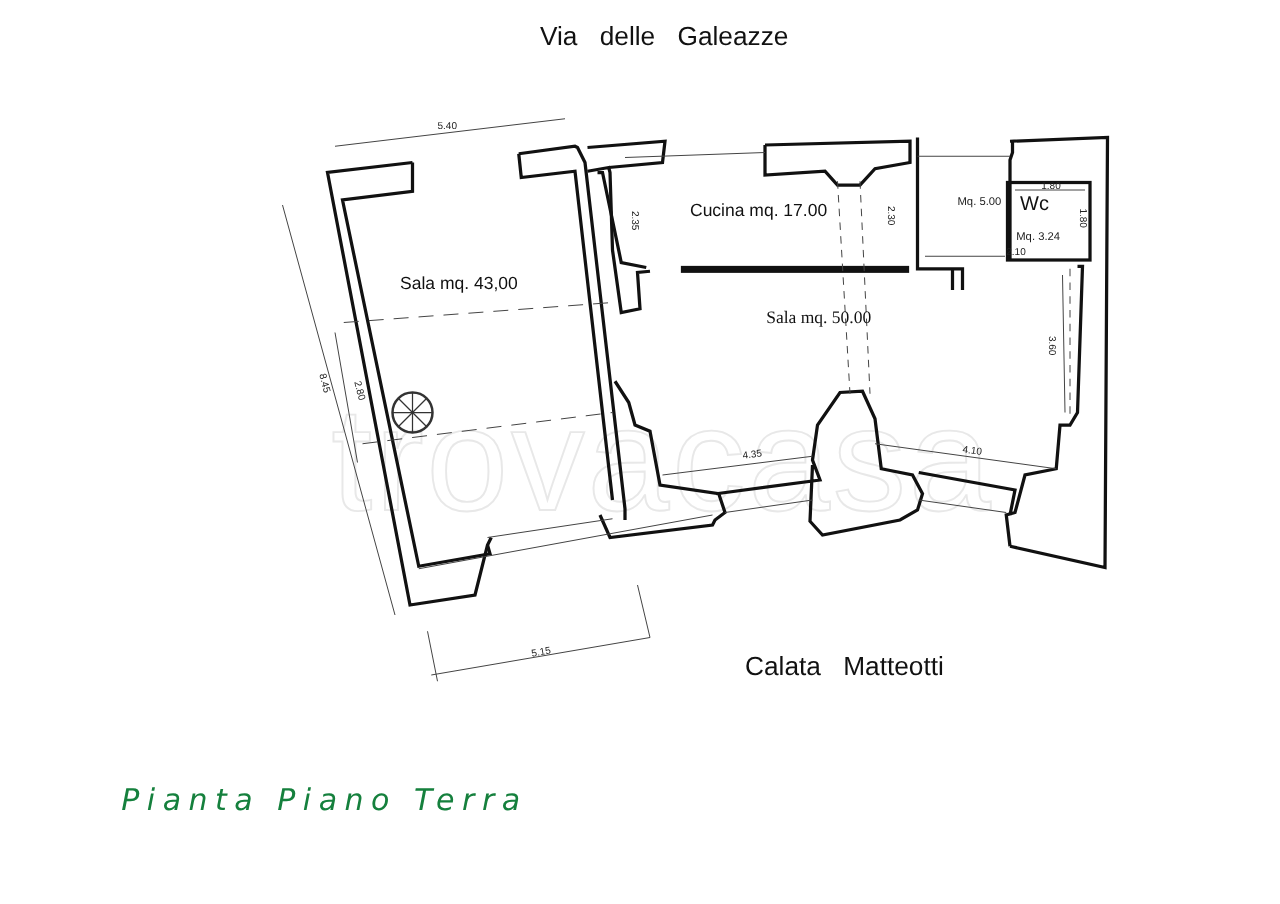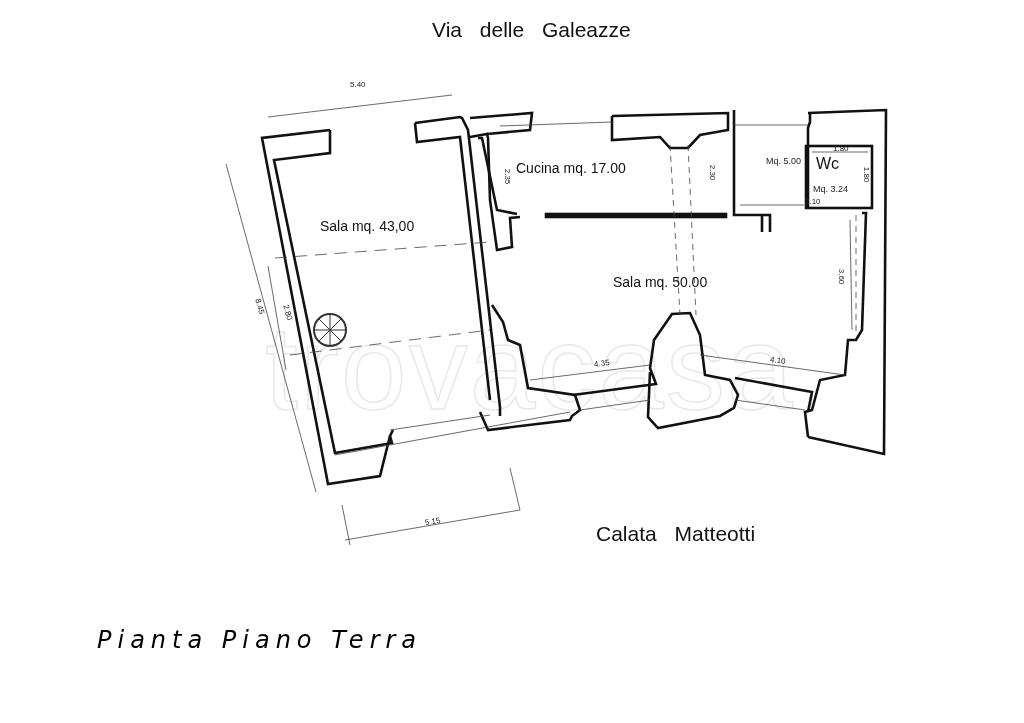--- a/index.html
+++ b/index.html
@@ -3,21 +3,21 @@
 <meta charset="utf-8">
 <style>
   html, body { margin:0; padding:0; background:#ffffff; }
   body { width:1024px; height:723px; position:relative; overflow:hidden; font-family:"Liberation Sans", sans-serif; }
   svg.plan { position:absolute; left:0; top:0; }
   .lbl { position:absolute; color:#111; white-space:nowrap; font-family:"Liberation Sans", sans-serif; }
   .street { font-size:21px; word-spacing:12px; }
   .room { font-size:14px; }
   .small { font-size:9px; color:#222; }
   .wc { font-size:16px;text-align:center; }
-  .title { font-size:24px; font-style:italic; letter-spacing:6px; font-family:"DejaVu Sans", sans-serif; color:#000000; }
+  .title { font-size:24px; font-style:italic; letter-spacing:6px; font-family:"DejaVu Sans", sans-serif; color:#15803d; }
   .dim { font-size:8px; color:#222; }
   .wm { position:absolute; left:265px; top:300px; font-size:118px; color:transparent; -webkit-text-stroke:1.5px #e8e8e8; letter-spacing:2px; font-family:"Liberation Sans", sans-serif; }
 </style>
 </head>
 <body>
 
 <div class="wm">trovacasa</div>
 
 <svg class="plan" width="1024" height="723" viewBox="0 0 1024 723">
   <g fill="none" stroke="#111" stroke-width="2.6" stroke-linejoin="miter">
@@ -76,27 +76,27 @@
     <line x1="330" y1="314" x2="330" y2="346"></line>
     <line x1="319" y1="319" x2="341" y2="341"></line>
     <line x1="341" y1="319" x2="319" y2="341"></line>
   </g>
 </svg>
 
 <div class="lbl street" style="left:432px;top:18px;">Via delle Galeazze</div>
 <div class="lbl street" style="left:596px;top:522px;">Calata Matteotti</div>
 
 <div class="lbl room" style="left:320px;top:218px;">Sala  mq. 43,00</div>
-<div class="lbl room" style="left:516px;top:160px;">Cucina mq. 17.00</div>
-<div class="lbl room" style="left:613px;top:274px;">Sala  mq. 50.00</div>
+<div class="lbl room" style="left:552px;top:160px;">Cucina mq. 17.00</div>
+<div class="lbl room" style="left:613px;top:247px;font-family:Liberation Serif, serif;">Sala  mq. 50.00</div>
 <div class="lbl small" style="left:766px;top:156px;text-align:center;">Mq. 5.00</div>
 <div class="lbl wc" style="left:816px;top:155px;">Wc</div>
 <div class="lbl small" style="left:813px;top:184px;">Mq. 3.24</div>
 
-<div class="lbl dim" style="left:350px;top:80px;">5.40</div>
+<div class="lbl dim" style="left:350px;top:96px;">5.40</div>
 <div class="lbl dim" style="left:252px;top:302px;transform:rotate(75deg);">8.45</div>
 <div class="lbl dim" style="left:280px;top:308px;transform:rotate(75deg);">2.80</div>
 <div class="lbl dim" style="left:425px;top:517px;transform:rotate(-10deg);">5.15</div>
 <div class="lbl dim" style="left:500px;top:172px;transform:rotate(90deg);">2.35</div>
 <div class="lbl dim" style="left:705px;top:168px;transform:rotate(90deg);">2.30</div>
 <div class="lbl dim" style="left:761px;top:197px;margin-left:44px;">2.10</div>
 <div class="lbl dim" style="left:833px;top:144px;">1.80</div>
 <div class="lbl dim" style="left:859px;top:170px;transform:rotate(90deg);">1.80</div>
 <div class="lbl dim" style="left:834px;top:272px;transform:rotate(90deg);">3.60</div>
 <div class="lbl dim" style="left:594px;top:359px;transform:rotate(-7deg);">4.35</div>

